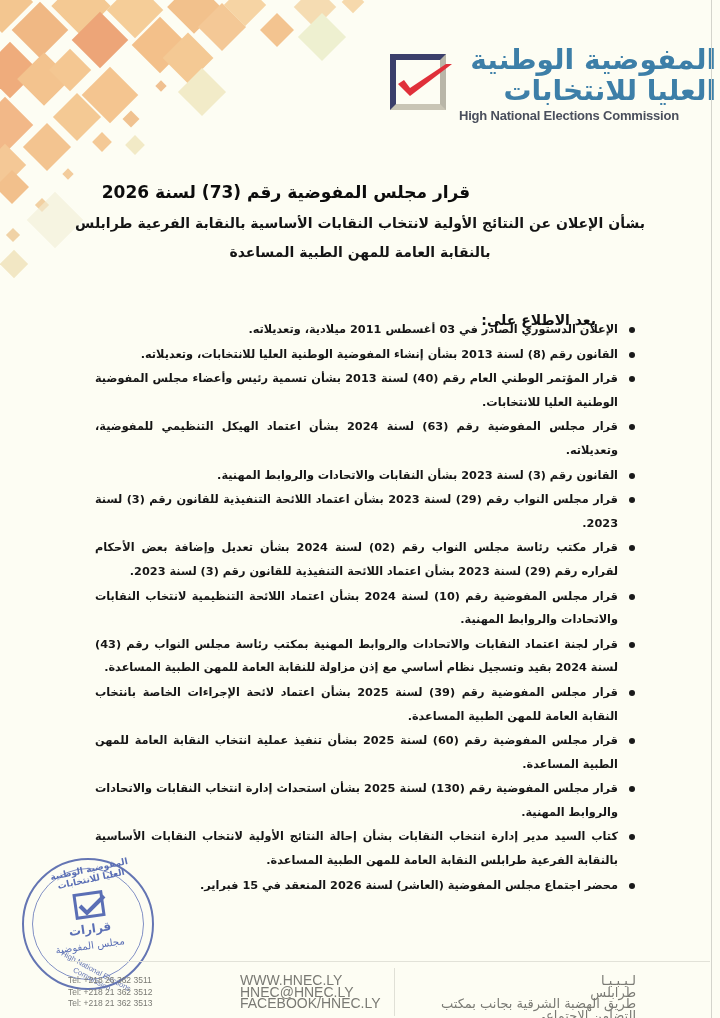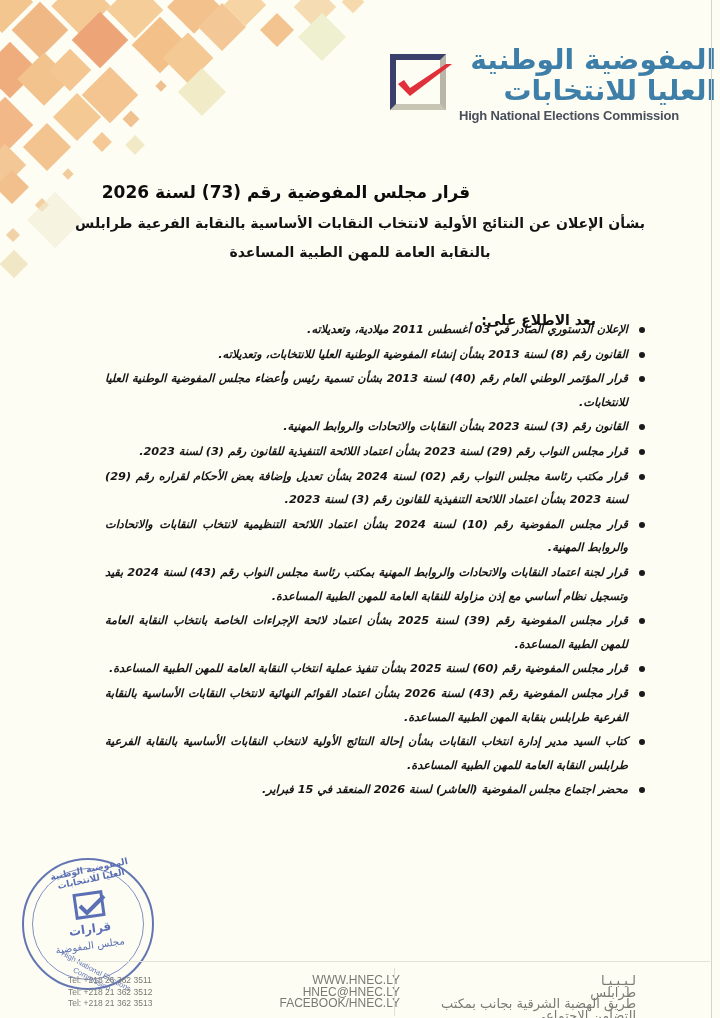--- a/index.html
+++ b/index.html
@@ -57,43 +57,43 @@
       position: absolute; left: 60px; width: 600px; text-align: center;
       direction: rtl; font-weight: bold; font-size: 14px; color: #141414;
     }
     .sub1 { top: 215px; }
     .sub2 { top: 244px; }
     .preamble {
       position: absolute; right: 124px; top: 312px; direction: rtl;
       font-weight: bold; font-size: 14px; color: #111;
     }
     .list {
-      position: absolute; left: 105px; top: 318px; width: 540px;
-      direction: rtl; list-style: none; font-style: italic;
+      position: absolute; left: 95px; top: 318px; width: 540px;
+      direction: rtl; list-style: none;
     }
     .list li {
       position: relative; padding-right: 17px;
       font-weight: bold; font-size: 11.3px; line-height: 23.6px; color: #151515;
       text-align: justify; margin-bottom: 1px;
     }
     .list li::before {
       content: ""; position: absolute; right: 0; top: 9px;
       width: 6px; height: 6px; border-radius: 50%; background: #1a1a1a;
     }
     
     .footer-line {
       position: absolute; left: 70px; top: 961px; width: 640px; height: 1px; background: #e2e2d8;
     }
     .tel {
       position: absolute; left: 68px; top: 975px; font-family: "Liberation Sans", sans-serif;
       font-size: 8.5px; color: #7a7a74; line-height: 11.5px;
     }
     .web {
-      position: absolute; left: 240px; top: 975px; width: 160px; text-align: right;
-      font-family: "Liberation Sans", sans-serif; font-size: 12px; color: #7a7a74; line-height: 11.5px;
+      position: absolute; left: 240px; top: 975px; width: 160px; text-align: left;
+      font-family: "Liberation Sans", sans-serif; font-size: 14px; color: #7a7a74; line-height: 11.5px;
     }
     .v-div {
       position: absolute; left: 394px; top: 968px; width: 1px; height: 48px; background: #e0e0d6;
     }
     .addr-en {
       position: absolute; left: 437px; top: 1022px; font-family: "Liberation Sans", sans-serif;
       font-size: 8.5px; color: #7a7a74; line-height: 11.5px;
     }
     .addr-ar {
       position: absolute; left: 430px; top: 975px; width: 206px; direction: rtl; text-align: right;
@@ -185,28 +185,29 @@
   <div class="title">قرار مجلس المفوضية رقم (73) لسنة 2026</div>
   <div class="subtitle sub1">بشأن الإعلان عن النتائج الأولية لانتخاب النقابات الأساسية بالنقابة الفرعية طرابلس</div>
   <div class="subtitle sub2">بالنقابة العامة للمهن الطبية المساعدة</div>
 
   <div class="preamble">بعد الاطلاع على:</div>
 
   <ul class="list">
     <li>الإعلان الدستوري الصادر في 03 أغسطس 2011 ميلادية، وتعديلاته.</li>
     <li>القانون رقم (8) لسنة 2013 بشأن إنشاء المفوضية الوطنية العليا للانتخابات، وتعديلاته.</li>
     <li>قرار المؤتمر الوطني العام رقم (40) لسنة 2013 بشأن تسمية رئيس وأعضاء مجلس المفوضية الوطنية العليا للانتخابات.</li>
+    <li>قرار مجلس المفوضية رقم (63) لسنة 2024 بشأن اعتماد الهيكل التنظيمي للمفوضية، وتعديلاته.</li>
     <li>القانون رقم (3) لسنة 2023 بشأن النقابات والاتحادات والروابط المهنية.</li>
     <li>قرار مجلس النواب رقم (29) لسنة 2023 بشأن اعتماد اللائحة التنفيذية للقانون رقم (3) لسنة 2023.</li>
     <li>قرار مكتب رئاسة مجلس النواب رقم (02) لسنة 2024 بشأن تعديل وإضافة بعض الأحكام لقراره رقم (29) لسنة 2023 بشأن اعتماد اللائحة التنفيذية للقانون رقم (3) لسنة 2023.</li>
     <li>قرار مجلس المفوضية رقم (10) لسنة 2024 بشأن اعتماد اللائحة التنظيمية لانتخاب النقابات والاتحادات والروابط المهنية.</li>
     <li>قرار لجنة اعتماد النقابات والاتحادات والروابط المهنية بمكتب رئاسة مجلس النواب رقم (43) لسنة 2024 بقيد وتسجيل نظام أساسي مع إذن مزاولة للنقابة العامة للمهن الطبية المساعدة.</li>
     <li>قرار مجلس المفوضية رقم (39) لسنة 2025 بشأن اعتماد لائحة الإجراءات الخاصة بانتخاب النقابة العامة للمهن الطبية المساعدة.</li>
     <li>قرار مجلس المفوضية رقم (60) لسنة 2025 بشأن تنفيذ عملية انتخاب النقابة العامة للمهن الطبية المساعدة.</li>
-    <li>قرار مجلس المفوضية رقم (43) لسنة 2026 بشأن اعتماد القوائم النهائية لانتخاب النقابات الأساسية بالنقابة الفرعية طرابلس بنقابة المهن الطبية المساعدة.</li>
+    <li>قرار مجلس المفوضية رقم (130) لسنة 2025 بشأن استحداث إدارة انتخاب النقابات والاتحادات والروابط المهنية.</li>
     <li>كتاب السيد مدير إدارة انتخاب النقابات بشأن إحالة النتائج الأولية لانتخاب النقابات الأساسية بالنقابة الفرعية طرابلس النقابة العامة للمهن الطبية المساعدة.</li>
     <li>محضر اجتماع مجلس المفوضية (العاشر) لسنة 2026 المنعقد في 15 فبراير.</li>
   </ul>
 
   <div class="stamp">
     <div class="stamp-inner"></div>
     <div class="stamp-ring-ar">المفوضية الوطنية العليا للانتخابات</div>
     <div class="stamp-box"></div>
     <svg class="stamp-check" viewBox="0 0 34 30">
       <path d="M6 16 L13 23 L30 6" stroke="#3f57ab" stroke-width="4" fill="none"></path>

